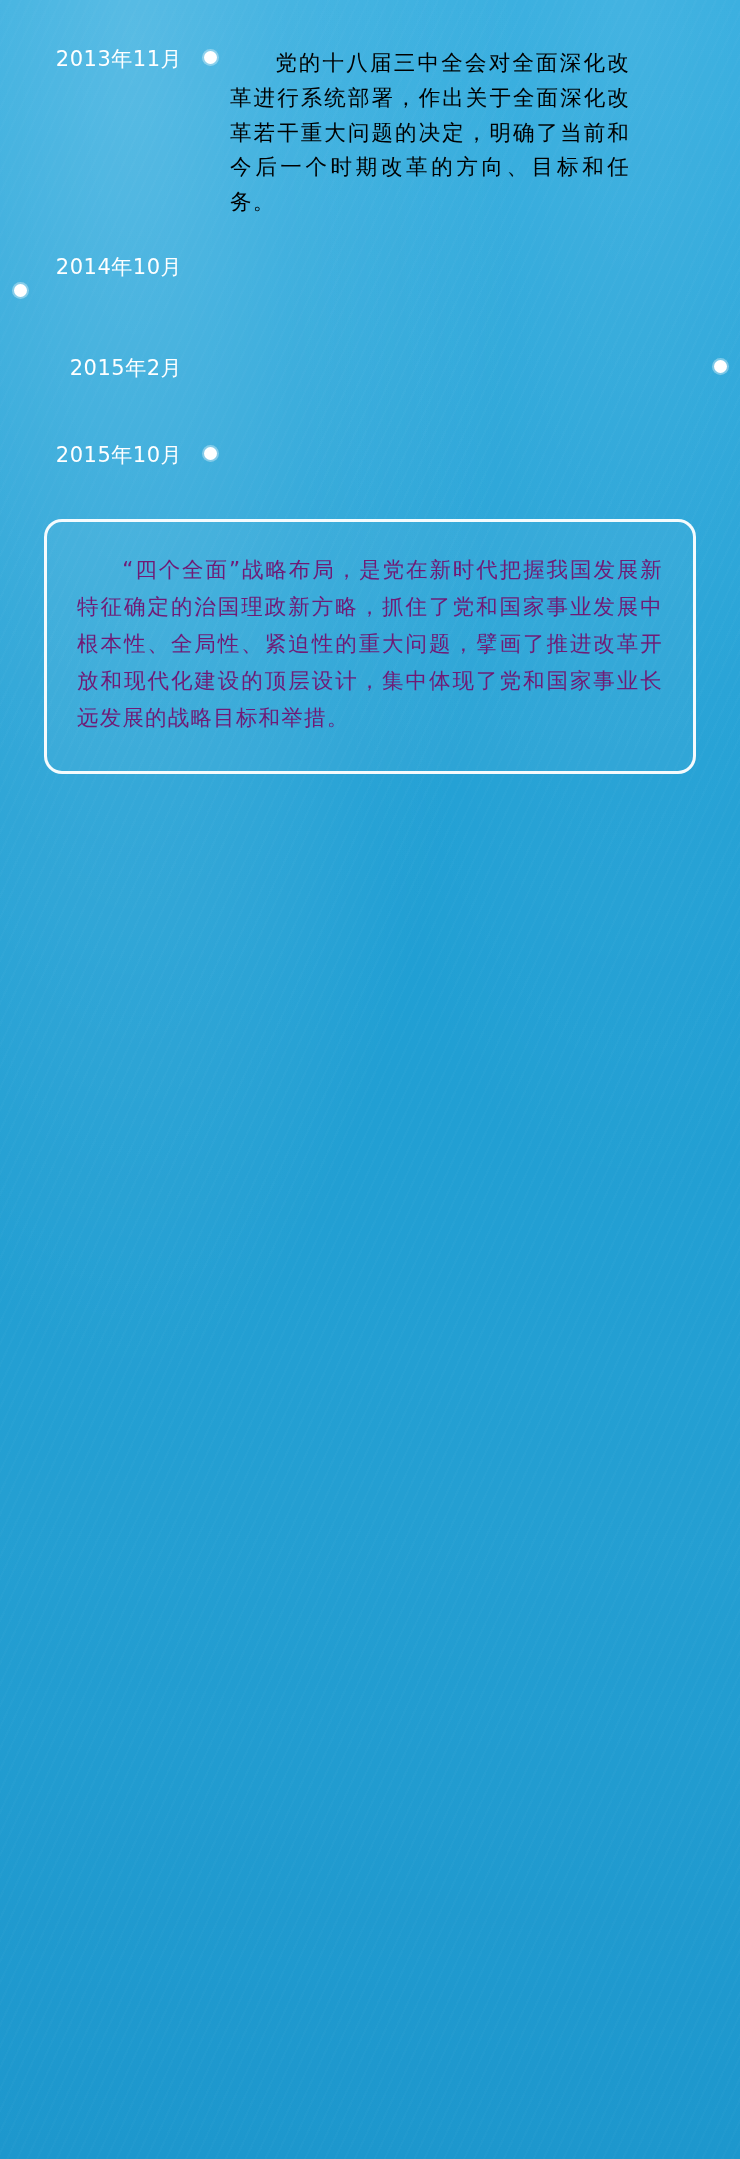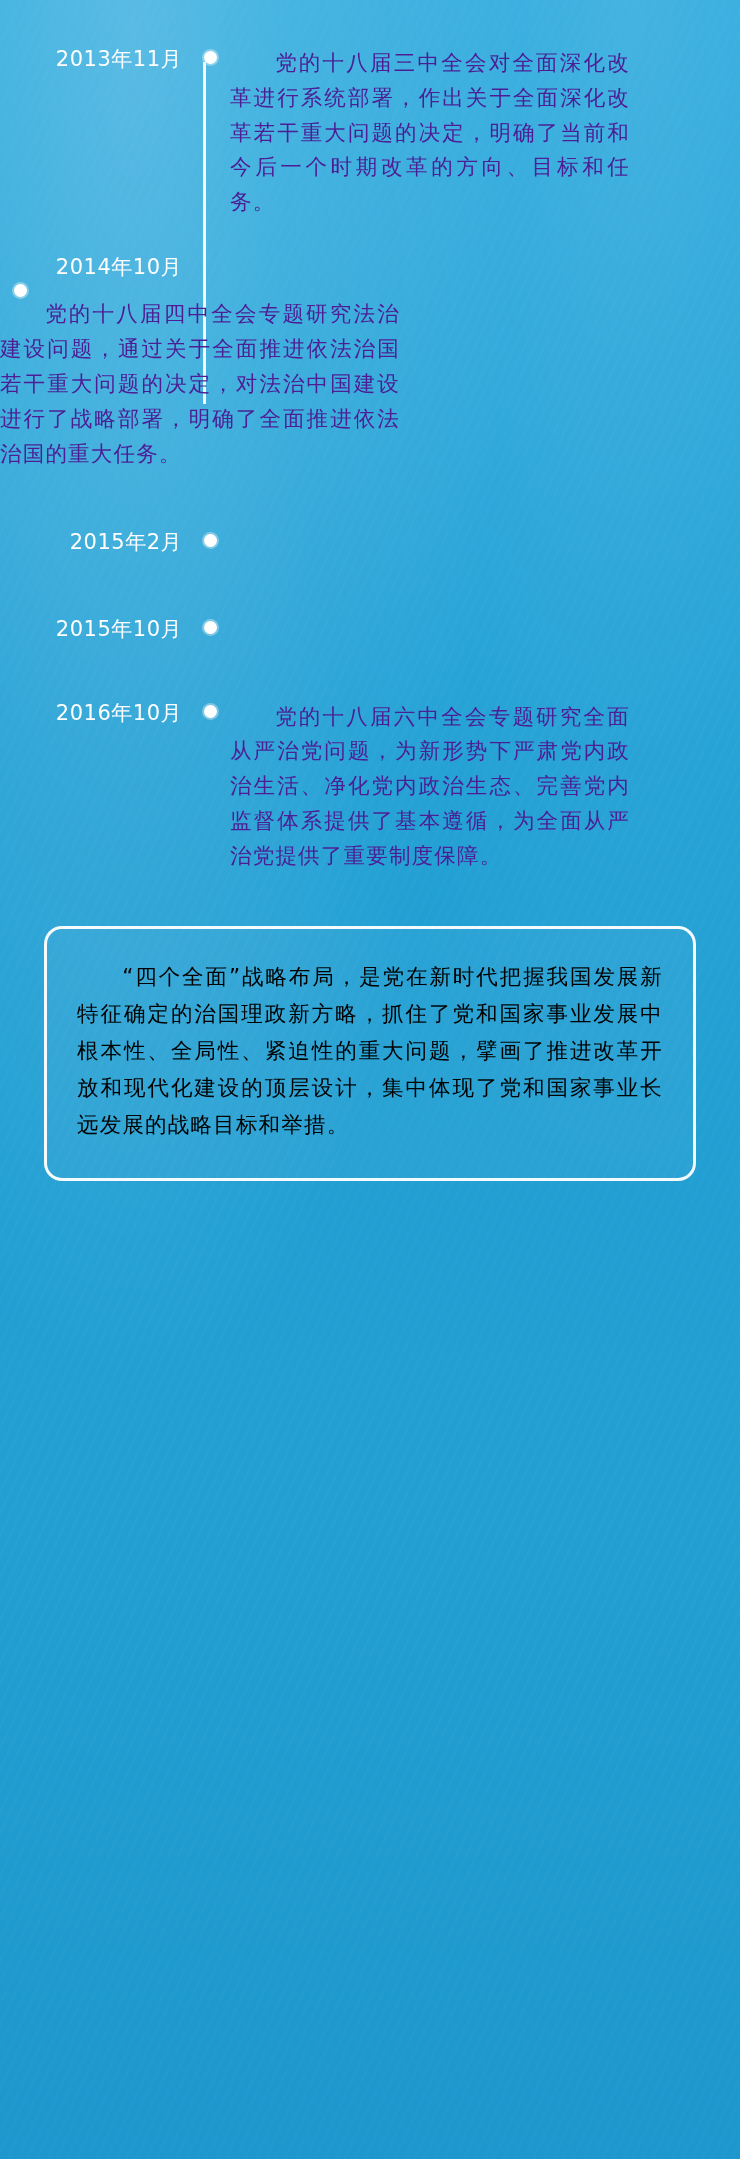--- a/index.html
+++ b/index.html
@@ -80,46 +80,46 @@
   }
   .dot {
     width: 13px;
     height: 13px;
     border-radius: 50%;
     background: #ffffff;
     box-shadow: 0 0 0 2px rgba(255,255,255,0.35);
   }
   .entry-text {
     width: 400px;
-    color: #4c1d95;
+    color: #000000;
     font-size: 21.5px;
     line-height: 1.62;
     letter-spacing: 1.2px;
     text-align: justify;
     text-indent: 2.1em;
     padding-right: 10px;
     font-family: "DejaVu Sans", "Liberation Sans", sans-serif;
   }
 
   
   .e0 { margin-top: 6px; }
   .e1 { margin-top: 34px; flex-direction: column; }
   .e2 { margin-top: 60px; }
-  .e3 { margin-top: 58px; }
+  .e3 { margin-top: 58px; justify-content: space-between; }
   .e4 { margin-top: 62px; }
   .e5 { margin-top: 58px; }
 
   
   .summary {
     margin: 52px 44px 0 44px;
     border: 3px solid rgba(255,255,255,0.95);
     border-radius: 18px;
     padding: 30px 30px 34px 30px;
     box-sizing: border-box;
-    color: #000000;
+    color: #701a75;
     font-size: 21.5px;
     line-height: 1.72;
     letter-spacing: 1.2px;
     text-align: justify;
     text-indent: 2.1em;
     background: rgba(255,255,255,0.04);
     font-family: "DejaVu Sans", "Liberation Sans", sans-serif;
   }
 </style>
 </head>
@@ -139,42 +139,34 @@
         <div class="dot"></div>
       </div>
       <div class="entry-text">党的十八届三中全会对全面深化改革进行系统部署，作出关于全面深化改革若干重大问题的决定，明确了当前和今后一个时期改革的方向、目标和任务。</div>
     </div>
 
     <div class="entry e1">
       <div class="entry-date">2014年10月</div>
       <div class="entry-dot-wrap">
         <div class="dot"></div>
       </div>
-      <div class="entry-text">党的十八届四中全会专题研究法治建设问题，通过关于全面推进依法治国若干重大问题的决定，对法治中国建设进行了战略部署，明确了全面推进依法治国的重大任务。</div>
     </div>
 
 
     <div class="entry e3">
       <div class="entry-date">2015年2月</div>
       <div class="entry-dot-wrap">
         <div class="dot"></div>
       </div>
     </div>
 
     <div class="entry e4">
       <div class="entry-date">2015年10月</div>
       <div class="entry-dot-wrap">
         <div class="dot"></div>
       </div>
     </div>
 
-    <div class="entry e5">
-      <div class="entry-date">2016年10月</div>
-      <div class="entry-dot-wrap">
-        <div class="dot"></div>
-      </div>
-      <div class="entry-text">党的十八届六中全会专题研究全面从严治党问题，为新形势下严肃党内政治生活、净化党内政治生态、完善党内监督体系提供了基本遵循，为全面从严治党提供了重要制度保障。</div>
-    </div>
   </div>
 
   <div class="summary">“四个全面”战略布局，是党在新时代把握我国发展新特征确定的治国理政新方略，抓住了党和国家事业发展中根本性、全局性、紧迫性的重大问题，擘画了推进改革开放和现代化建设的顶层设计，集中体现了党和国家事业长远发展的战略目标和举措。</div>
 
 </div>
 
 </body></html>

